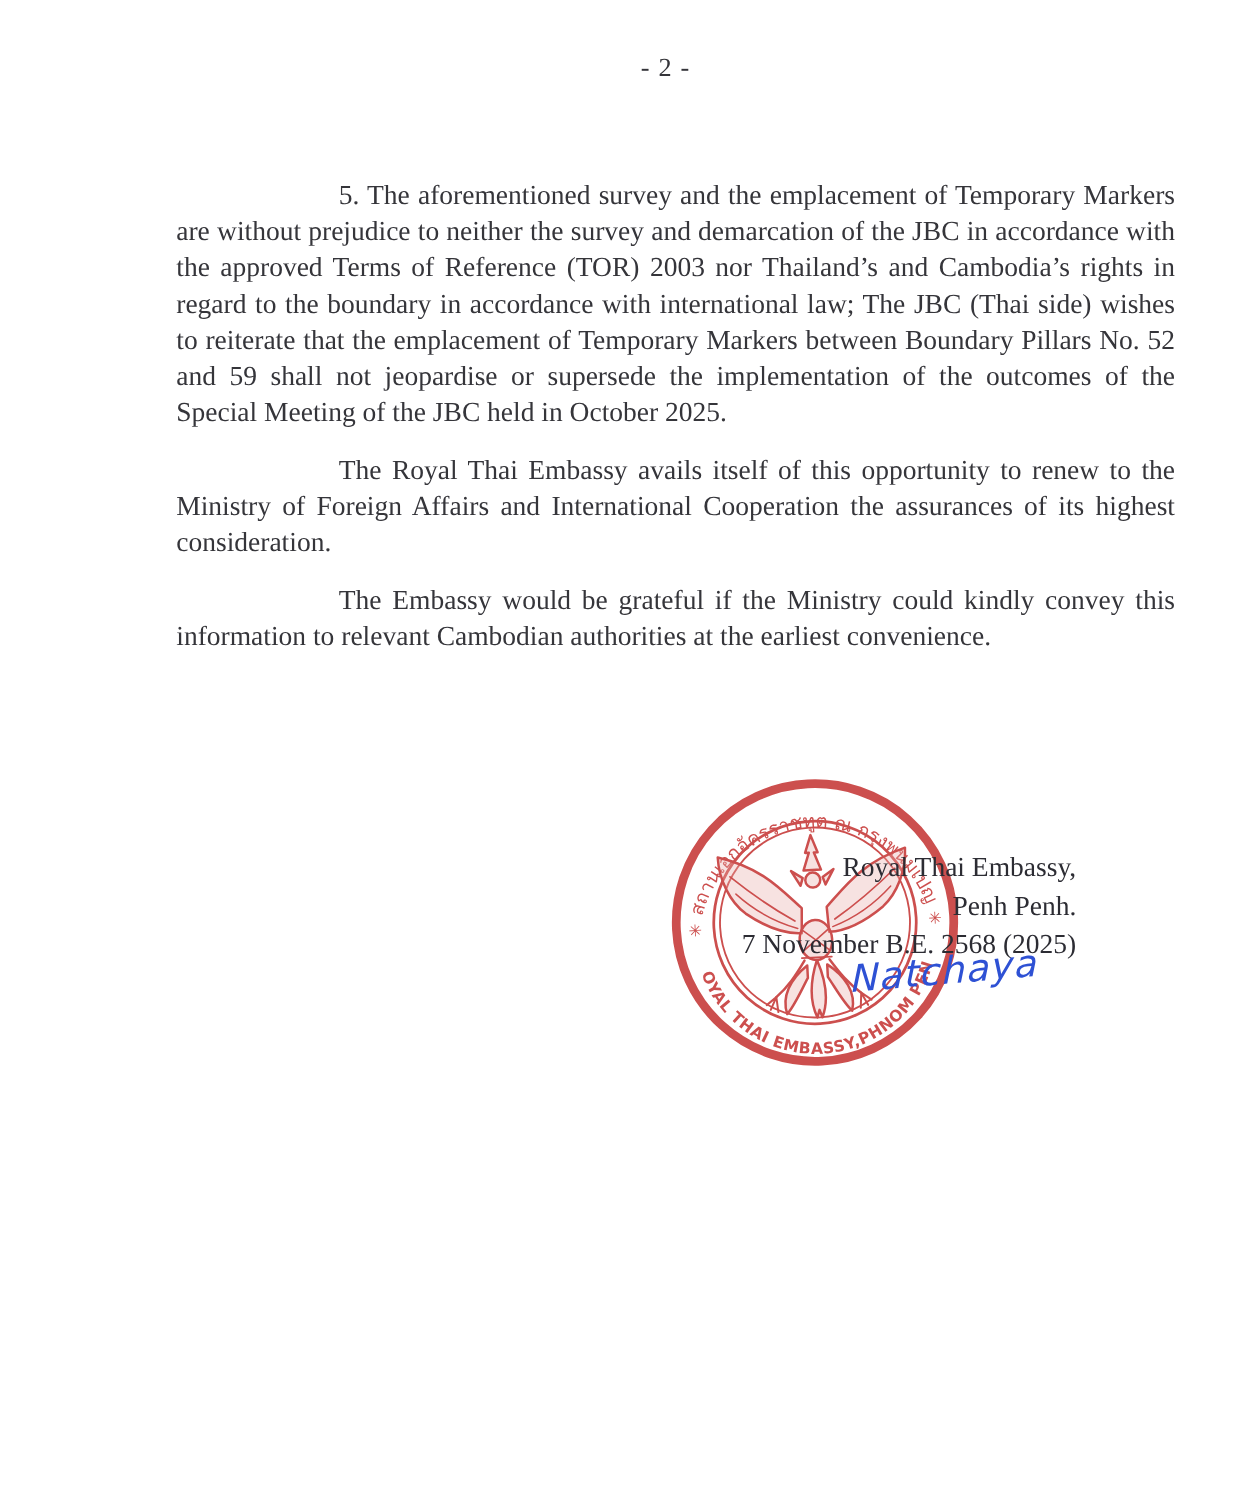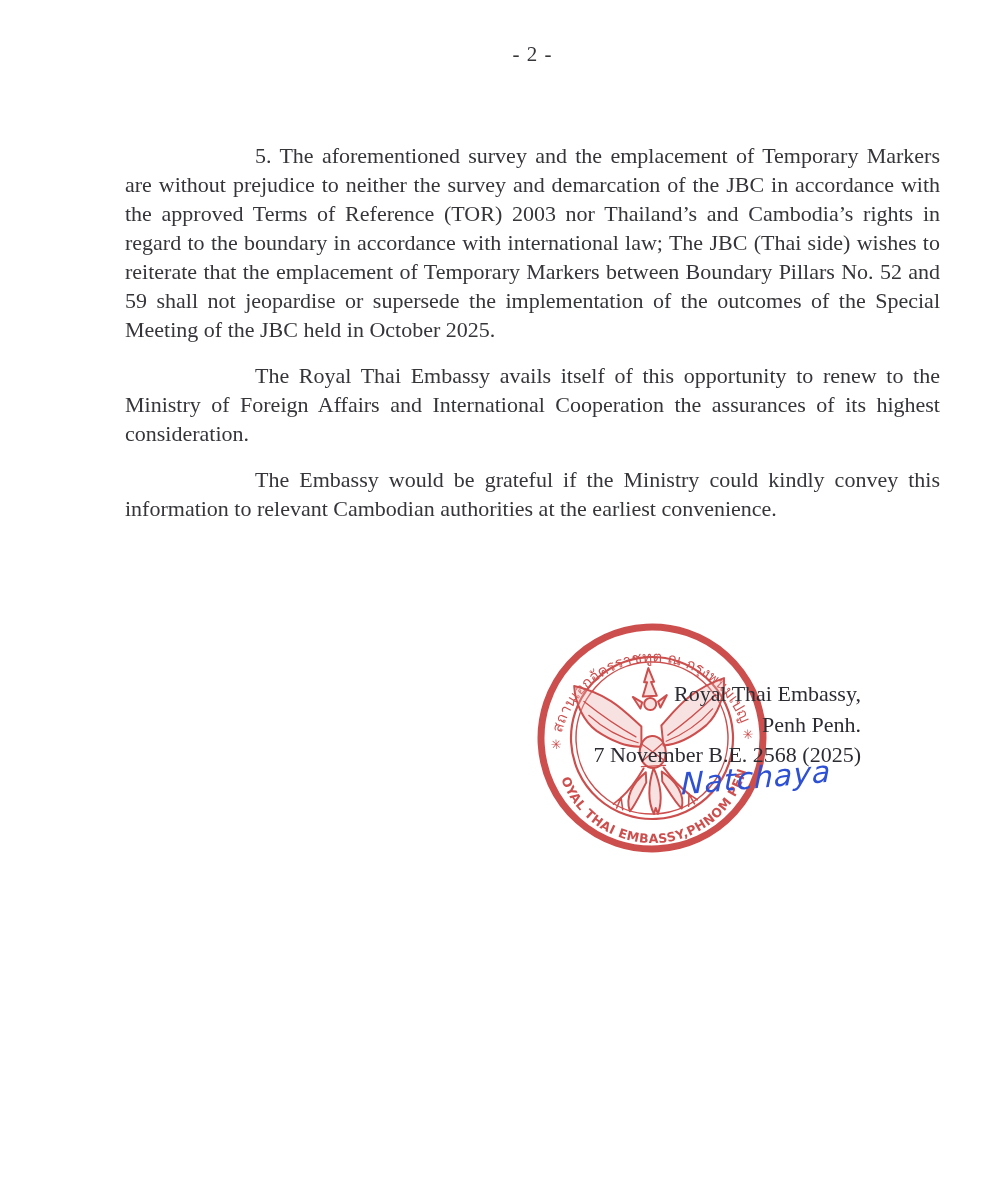--- a/index.html
+++ b/index.html
@@ -26,21 +26,21 @@
   .body-text {
     position: absolute;
     top: 141px;
     left: 125px;
     width: 815px;
     font-size: 22px;
     line-height: 29px;
     text-align: justify;
     z-index: 1;
   }
-  .body-text p { margin: 0 0 17px 0; text-indent: 130px; font-family: Liberation Serif, serif; }
+  .body-text p { margin: 0 0 17px 16px; text-indent: 130px; font-family: Liberation Serif, serif; }
   .stamp-wrap {
     position: absolute;
     left: 530px;
     top: 616px;
     width: 244px;
     height: 244px;
     z-index: 2;
     opacity: 0.93;
     transform: rotate(-3deg);
   }

